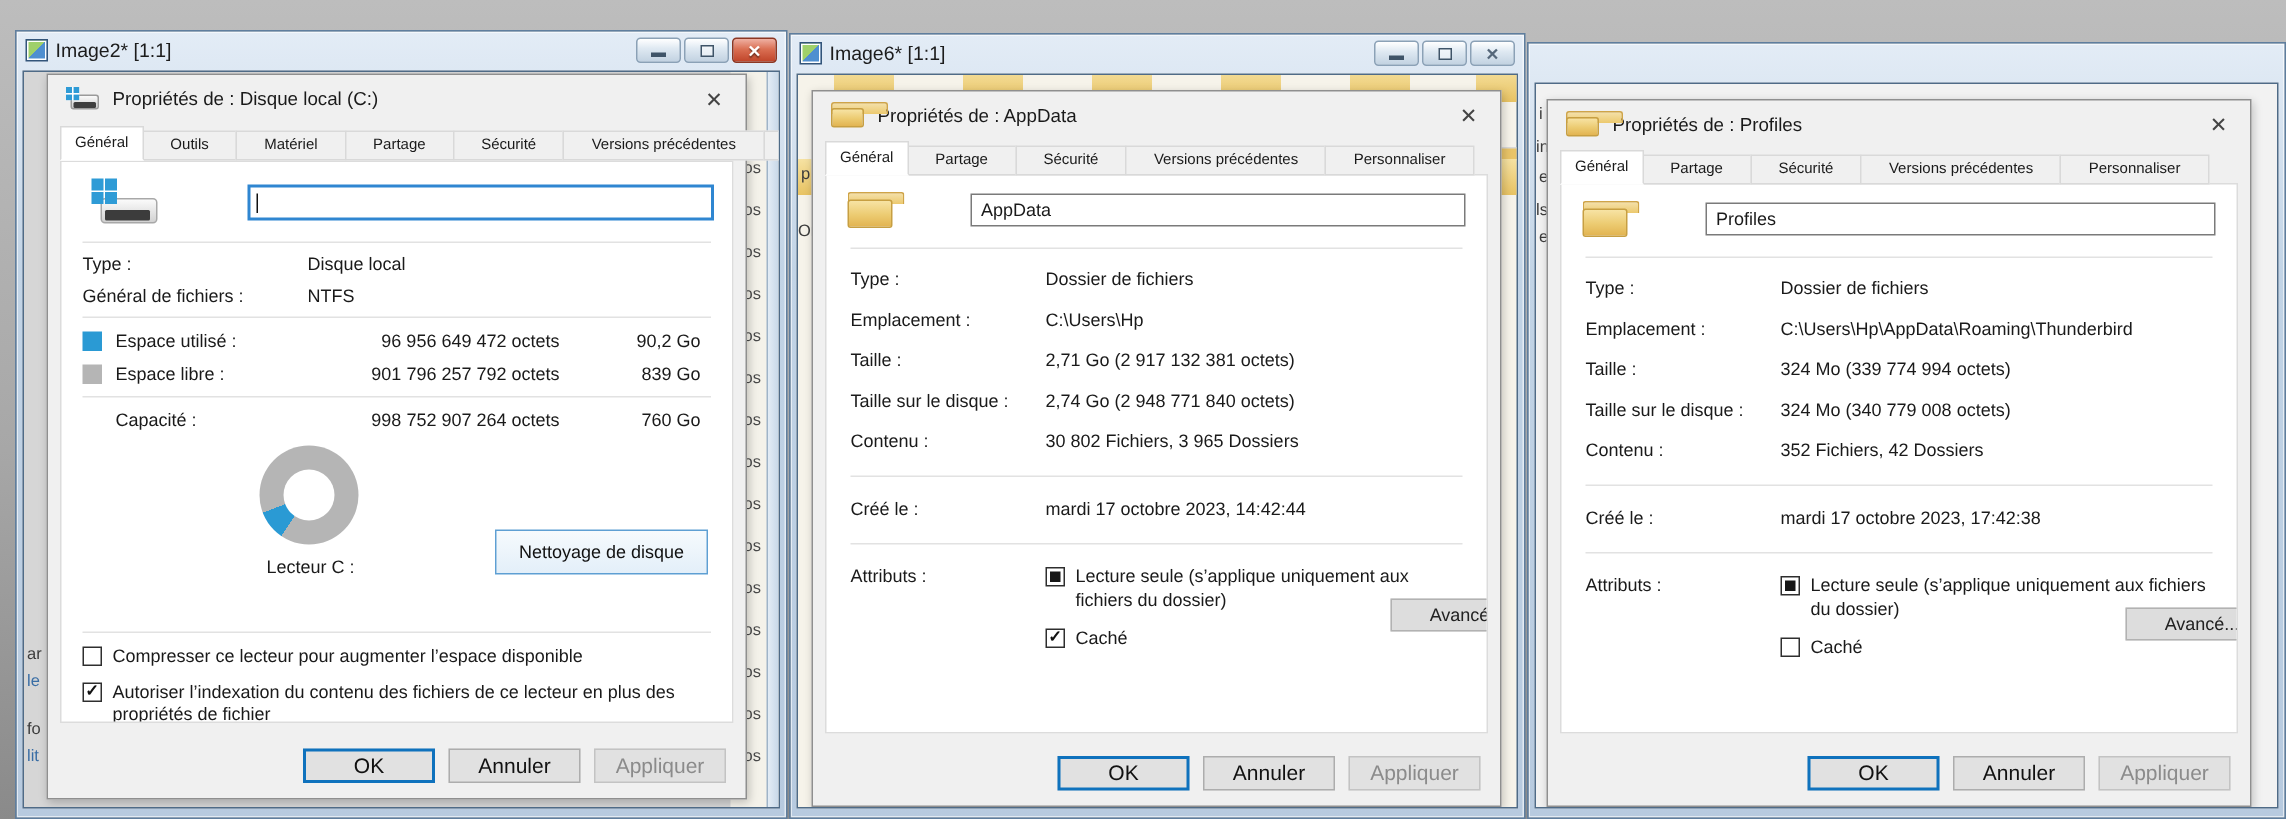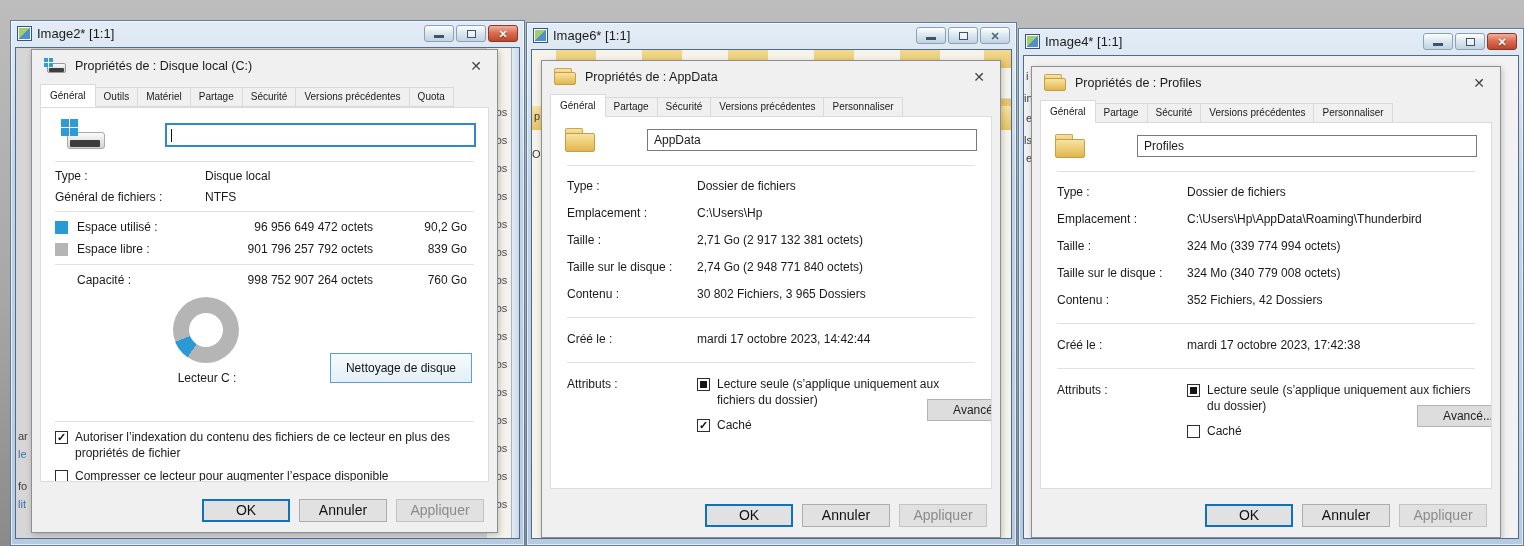--- a/index.html
+++ b/index.html
@@ -53,21 +53,21 @@
   .head-drive{position:relative;width:22px;height:15px;flex:0 0 auto}
   .head-drive .dbody{position:absolute;bottom:0;left:3px;right:0;height:10px;border-radius:2px;border:1px solid #9a9a9a;
                      background:linear-gradient(#fafafa,#cdcdcd)}
   .head-drive .dslot{position:absolute;bottom:1px;left:5px;right:2px;height:4px;background:#3e3e3e;border-radius:1px}
   .mini-logo{position:absolute;top:0;left:0;width:9px;height:9px;
              background:conic-gradient(#2e9bd6 0 360deg);
              -webkit-mask:linear-gradient(#000,#000);
              display:grid;grid-template-columns:4px 4px;grid-template-rows:4px 4px;gap:1px}
   .mini-logo i{background:#2e9bd6;outline:1px solid rgba(255,255,255,.9)}
   .tabs{position:absolute;left:8px;display:flex;align-items:flex-end;z-index:3;font-size:10px}
-  .tab{padding:3px 8px 4px;border:1px solid #d9d9d9;background:#f0f0f0;margin-right:-1px;color:#1a1a1a;white-space:nowrap}
+  .tab{padding:3px 18px 4px;border:1px solid #d9d9d9;background:#f0f0f0;margin-right:-1px;color:#1a1a1a;white-space:nowrap}
   .tab.active{background:#fff;border-bottom-color:#fff;padding:5px 9px;margin-top:-3px;z-index:4;position:relative}
   .tabpage{position:absolute;left:8px;right:8px;background:#fff;border:1px solid #dcdcdc;z-index:2;overflow:hidden}
   .hr{border-top:1px solid #e2e2e2;margin:7px 2px}
 
   
   .d1 .tabs{top:37px}
   .d1 .tabpage{top:57px;bottom:50px;padding:8px 12px}
   .row-name{display:flex;align-items:center;margin:3px 0 10px;height:32px}
   .drive-big{position:relative;width:46px;height:32px;margin:0 0 0 8px}
   .drive-big .dbody{position:absolute;bottom:2px;left:6px;width:38px;height:17px;border-radius:3px;border:1px solid #a8a8a8;
@@ -230,26 +230,26 @@
             <span class="bytes">998 752 907 264 octets</span>
             <span class="gosz">760 Go</span>
           </div>
           <div class="donut-block">
             <span class="donut"></span>
             <span class="donut-label">Lecteur C :</span>
             <span class="btn-cleanup">Nettoyage de disque</span>
           </div>
           <div class="hr" style="margin-top:26px"></div>
           <div class="cbrow">
+            <span class="cb"></span>
+            <span>Compresser ce lecteur pour augmenter l’espace disponible</span>
+          </div>
+          <div class="cbrow">
             <span class="cb cb-checked"></span>
             <span>Autoriser l’indexation du contenu des fichiers de ce lecteur en plus des propriétés de fichier</span>
-          </div>
-          <div class="cbrow">
-            <span class="cb"></span>
-            <span>Compresser ce lecteur pour augmenter l’espace disponible</span>
           </div>
         </div>
         <div class="footer">
           <span class="btn btn-ok">OK</span>
           <span class="btn">Annuler</span>
           <span class="btn btn-disabled">Appliquer</span>
         </div>
       </div>
     </div>
   </div>
@@ -370,35 +370,20 @@
         <div class="footer">
           <span class="btn btn-ok">OK</span>
           <span class="btn">Annuler</span>
           <span class="btn btn-disabled">Appliquer</span>
         </div>
       </div>
     </div>
   </div>
 
   <div class="win" style="left:1018px;top:28px;width:506px;height:518px">
-    <div class="titlebar">
-      <span class="app-ico"></span>
-      <span class="wtitle">Image4* [1:1]</span>
-      <span class="caps">
-        <span class="cap-btn">
-            <span class="g-min"></span>
-          </span>
-        <span class="cap-btn">
-            <span class="g-max"></span>
-          </span>
-        <span class="cap-btn red">
-            <span class="g-close"></span>
-          </span>
-      </span>
-    </div>
     <div class="client" style="background:#f2f2f2">
       <span class="bgfrag" style="left:2px;top:14px">i</span>
       <span class="bgfrag" style="left:0px;top:36px">in</span>
       <span class="bgfrag" style="left:2px;top:56px">e</span>
       <span class="bgfrag" style="left:0px;top:78px">ls</span>
       <span class="bgfrag" style="left:2px;top:96px">e</span>
 
       <div class="dialog d3" style="left:7px;top:10px;width:470px;height:472px">
         <div class="dlg-head">
           <span class="folder-ico" style="width:22px;height:17px">

